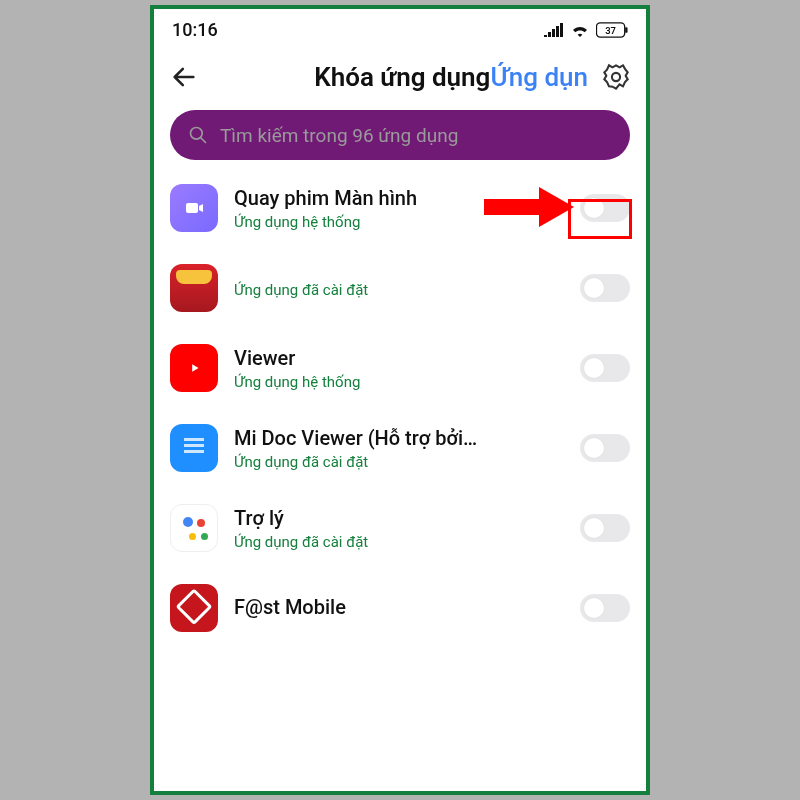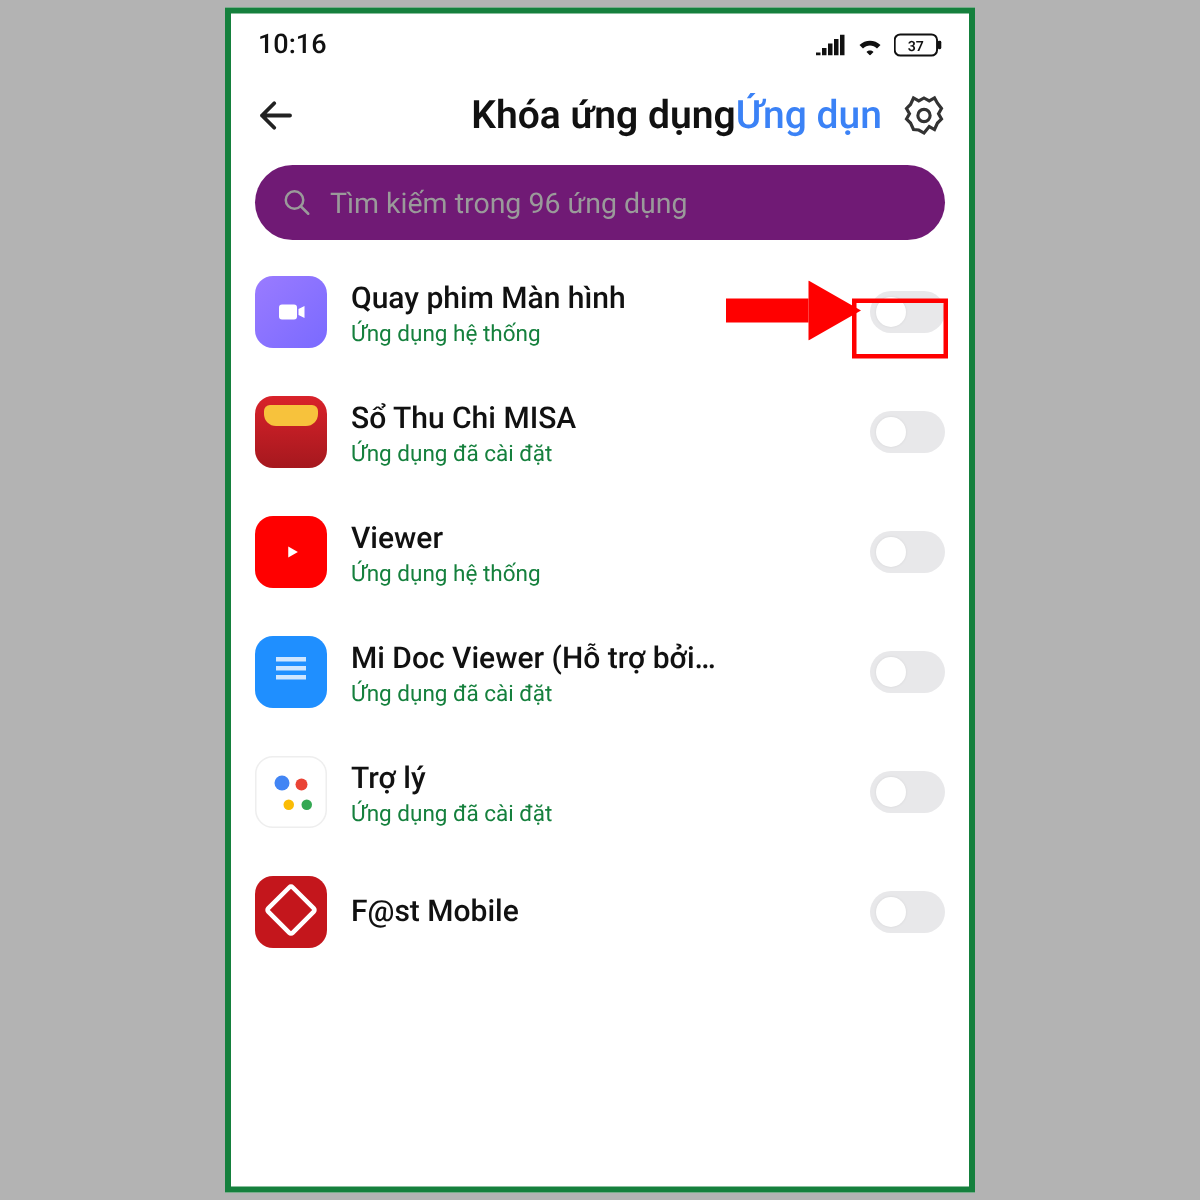--- a/index.html
+++ b/index.html
@@ -187,21 +187,20 @@
       <div class="app-text">
         <div class="app-name">Quay phim Màn hình</div>
         <div class="app-sub">Ứng dụng hệ thống</div>
       </div>
       <div class="toggle"></div>
     </div>
 
     <div class="row">
       <div class="app-icon icon-misa"></div>
       <div class="app-text">
-        <div class="app-name">Sổ Thu Chi MISA</div>
         <div class="app-sub">Ứng dụng đã cài đặt</div>
       </div>
       <div class="toggle"></div>
     </div>
 
     <div class="row">
       <div class="app-icon icon-youtube">
         <svg width="22" height="22" viewBox="0 0 24 24">
             <path fill="currentColor" d="M10 8l7 4-7 4z"></path>
           </svg>

